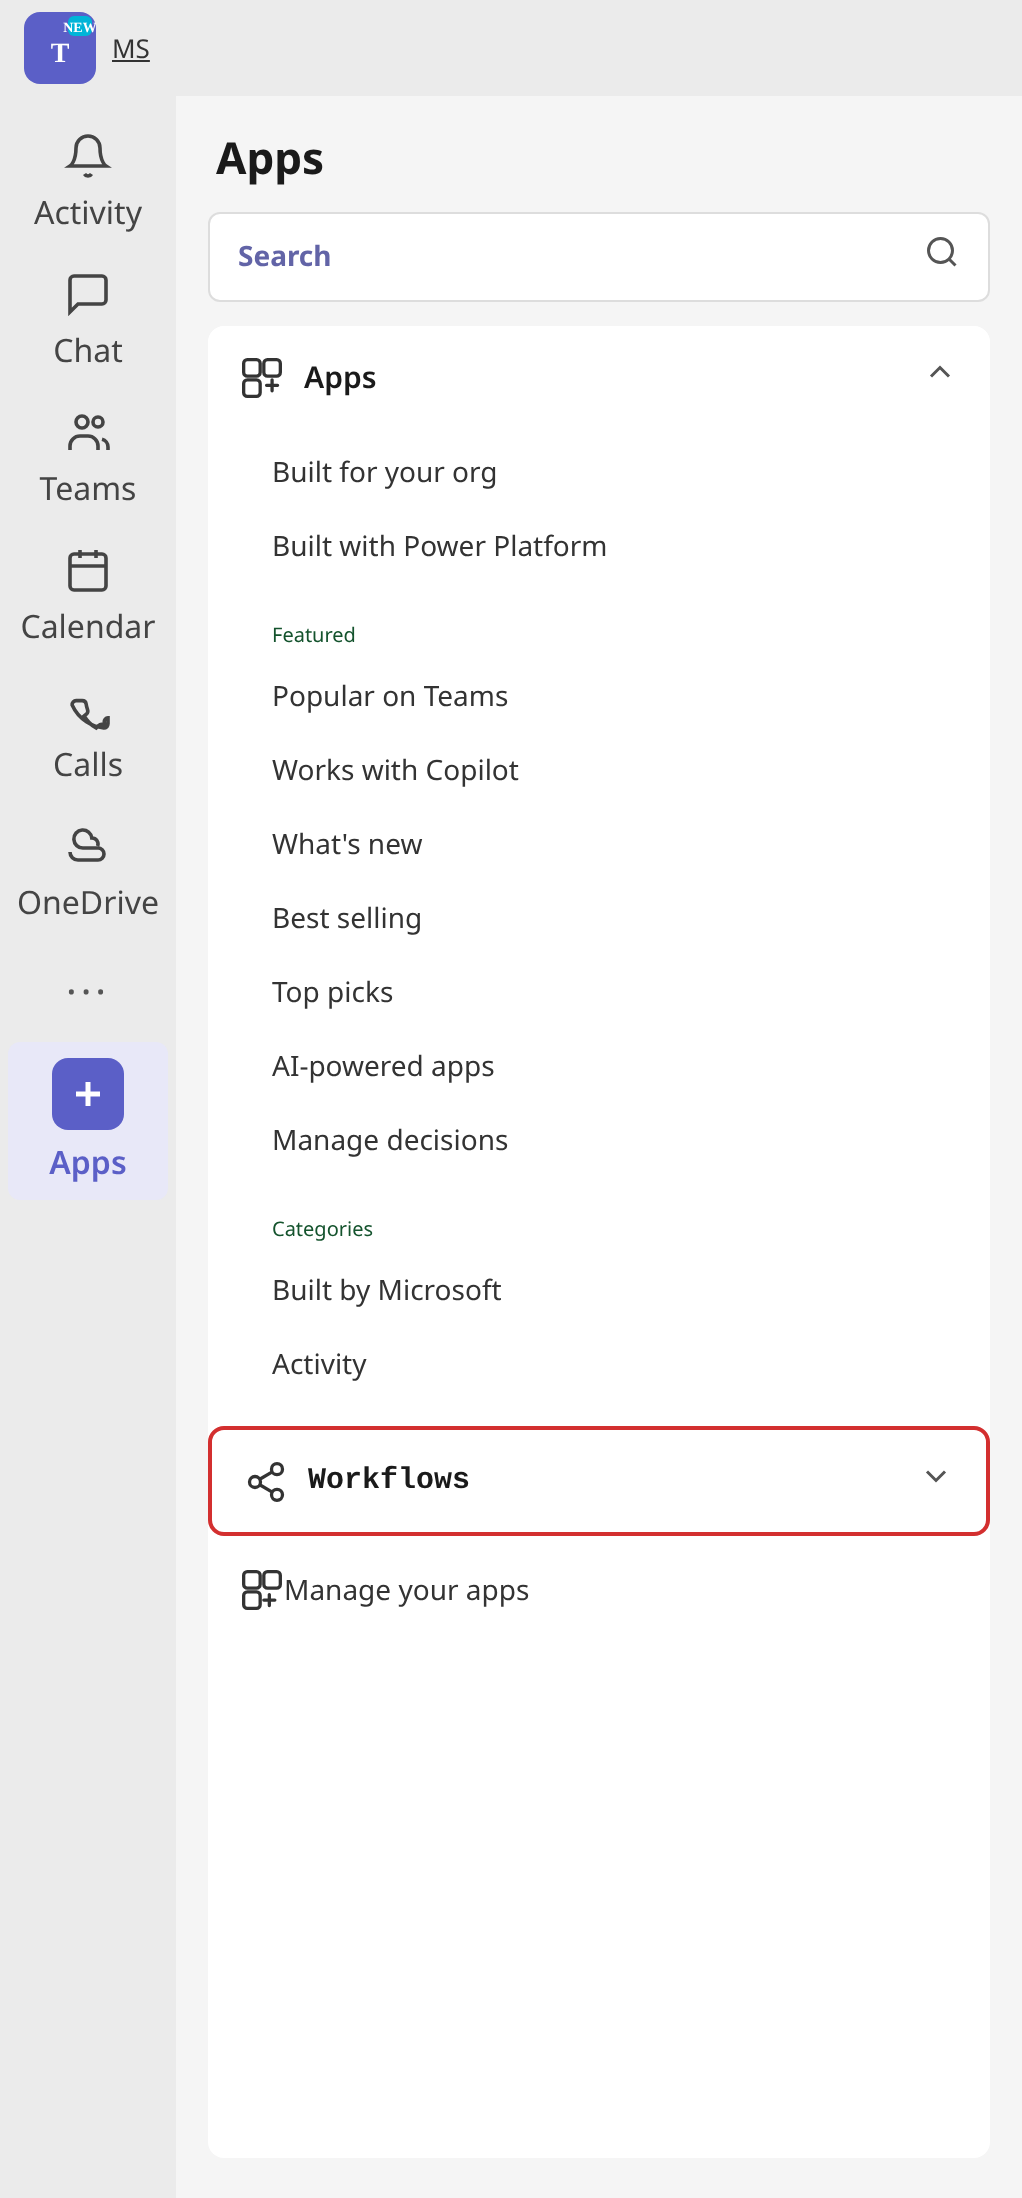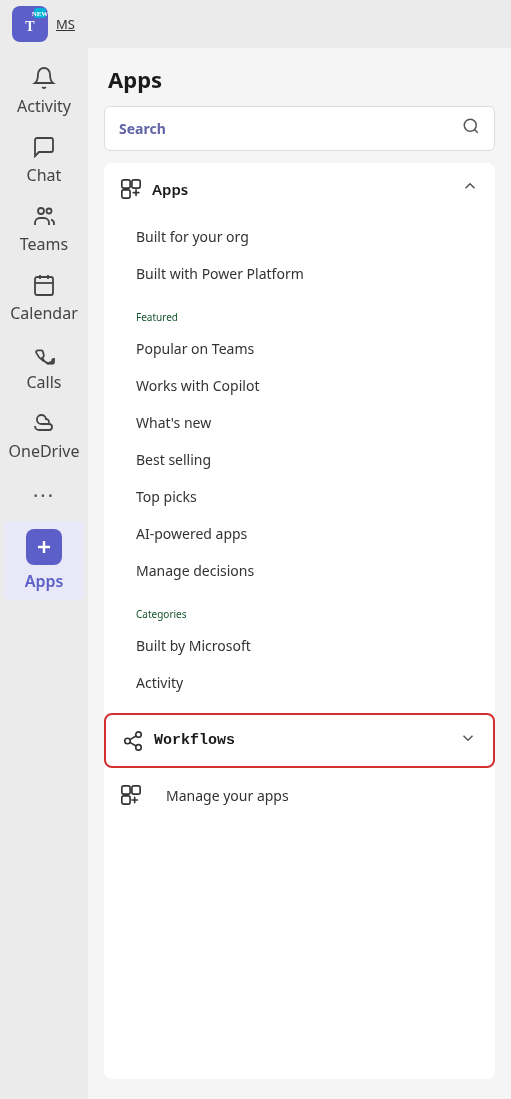--- a/index.html
+++ b/index.html
@@ -231,21 +231,21 @@
     .workflows-title {
       font-size: 15px;
       font-weight: 600;
       color: #1a1a1a;
     }
 
     
     .manage-apps-row {
       display: flex;
       align-items: center;
-      gap: 24px;
+      gap: 0;
       padding: 14px 16px;
       background: #fff;
       border-radius: 0 0 8px 8px;
       cursor: pointer;
       margin-top: 2px;
     }
     .manage-apps-label {
       font-size: 14px;
       color: #333;
     }

